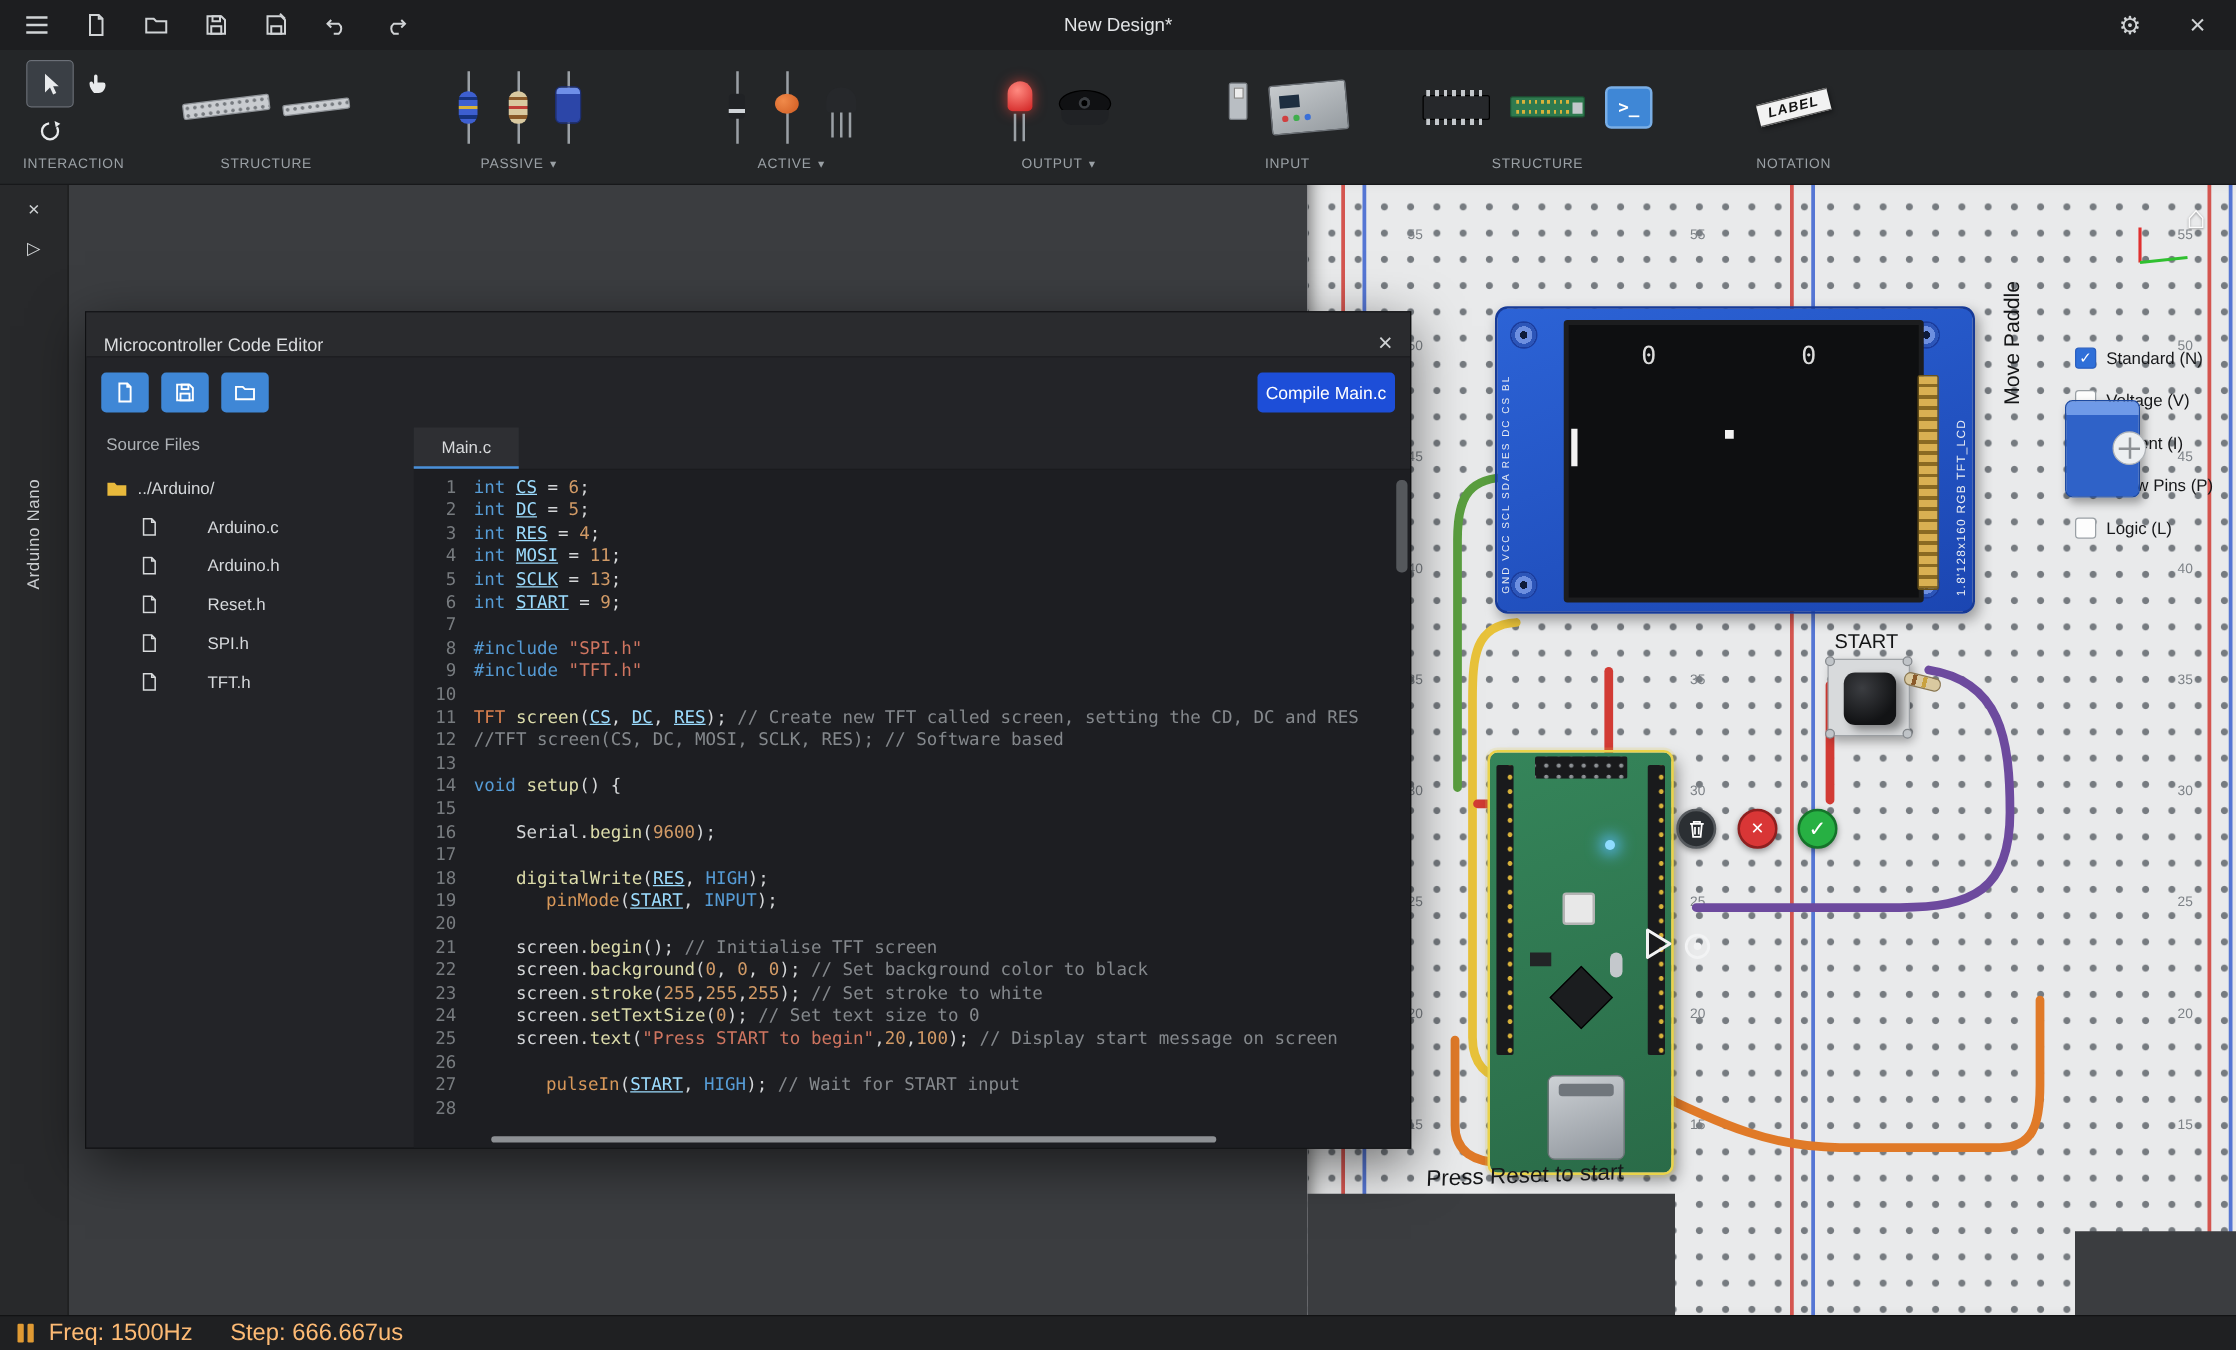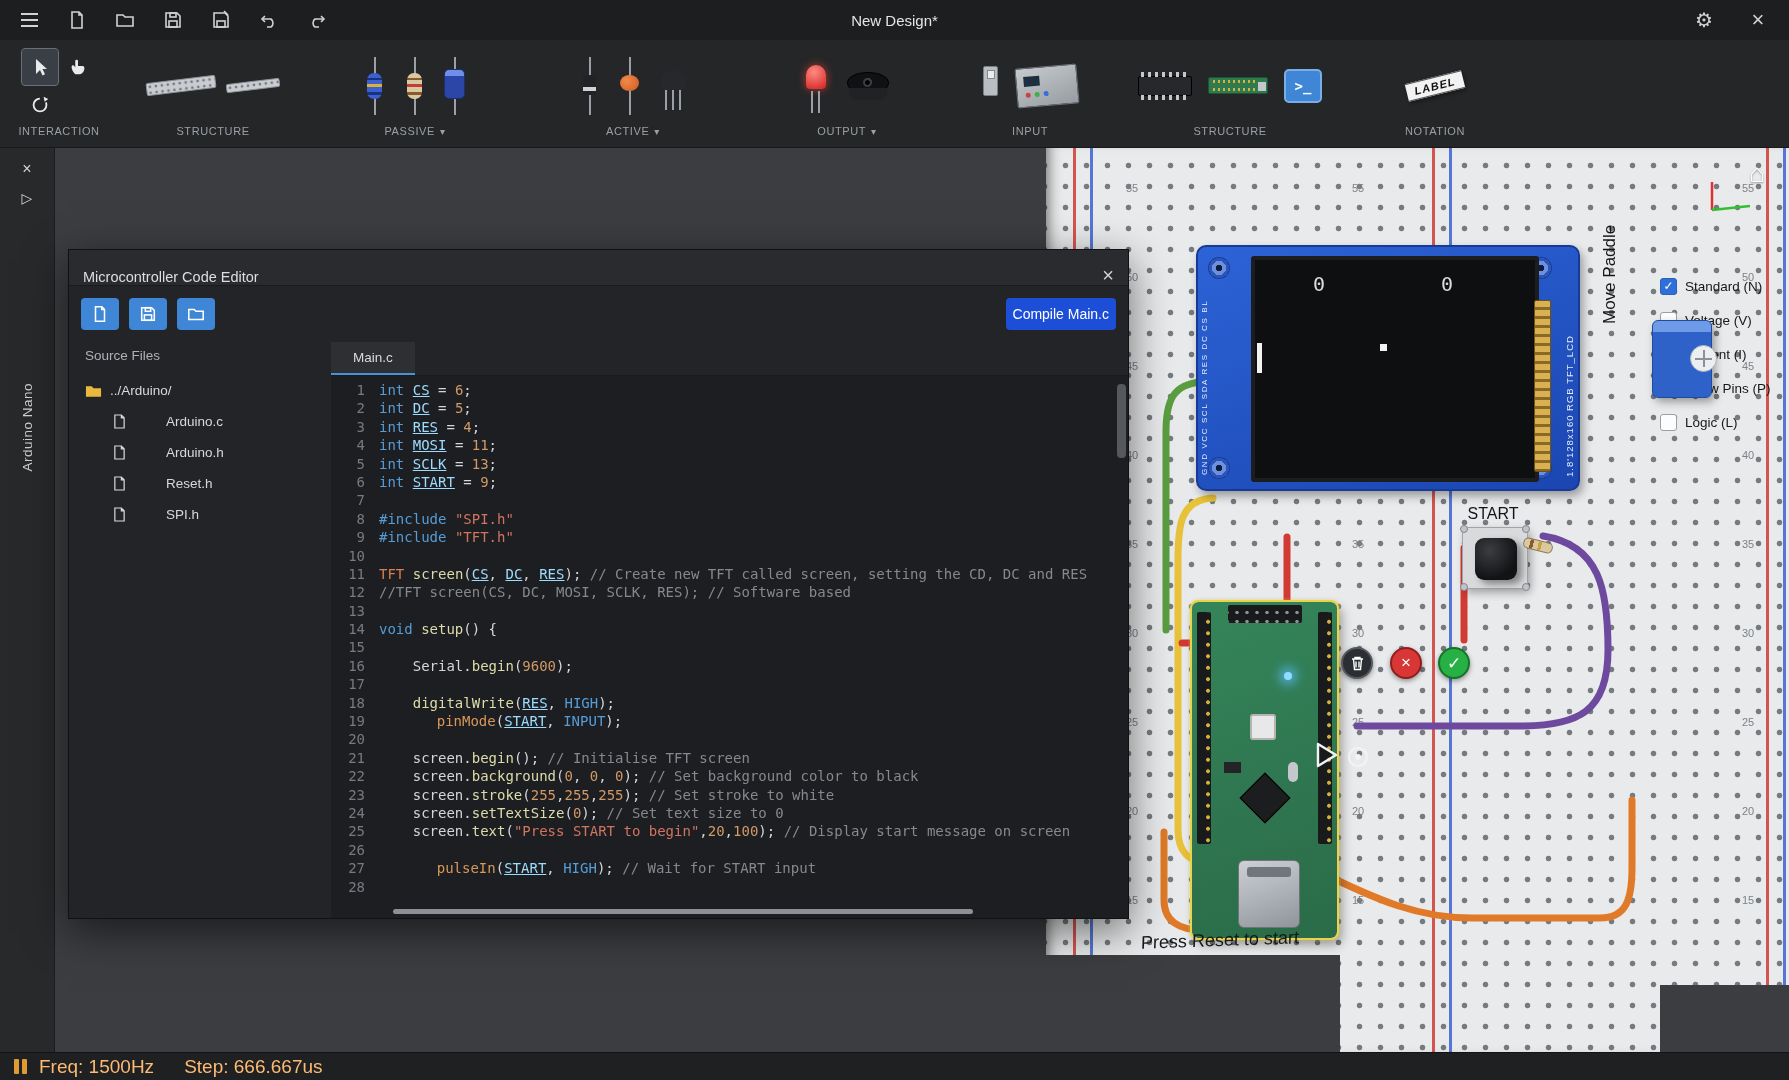--- a/index.html
+++ b/index.html
@@ -644,20 +644,26 @@
                 <path d="M2 1 h7 l3 3 v11 H2 z M9 1 v3 h3" fill="none" stroke="#d8dadc" stroke-width="1.3"></path>
               </svg>
               <span>Reset.h</span>
             </div>
             <div class="tree-row file">
               <svg width="13" height="15" viewBox="0 0 14 16">
                 <path d="M2 1 h7 l3 3 v11 H2 z M9 1 v3 h3" fill="none" stroke="#d8dadc" stroke-width="1.3"></path>
               </svg>
               <span>SPI.h</span>
             </div>
+            <div class="tree-row file">
+              <svg width="13" height="15" viewBox="0 0 14 16">
+                <path d="M2 1 h7 l3 3 v11 H2 z M9 1 v3 h3" fill="none" stroke="#d8dadc" stroke-width="1.3"></path>
+              </svg>
+              <span>TFT.h</span>
+            </div>
           </div>
       </div>
       <div class="ed-main">
         <div class="tabbar">
           <div class="tab">Main.c</div>
         </div>
         <div class="code-area">
           <div class="code-scroll" id="code-scroll">
               <div class="code-line"><span class="ln">1</span><span class="lc"><span class="t-kw">int</span> <span class="t-var">CS</span> = <span class="t-num">6</span>;</span></div>
               <div class="code-line"><span class="ln">2</span><span class="lc"><span class="t-kw">int</span> <span class="t-var">DC</span> = <span class="t-num">5</span>;</span></div>

